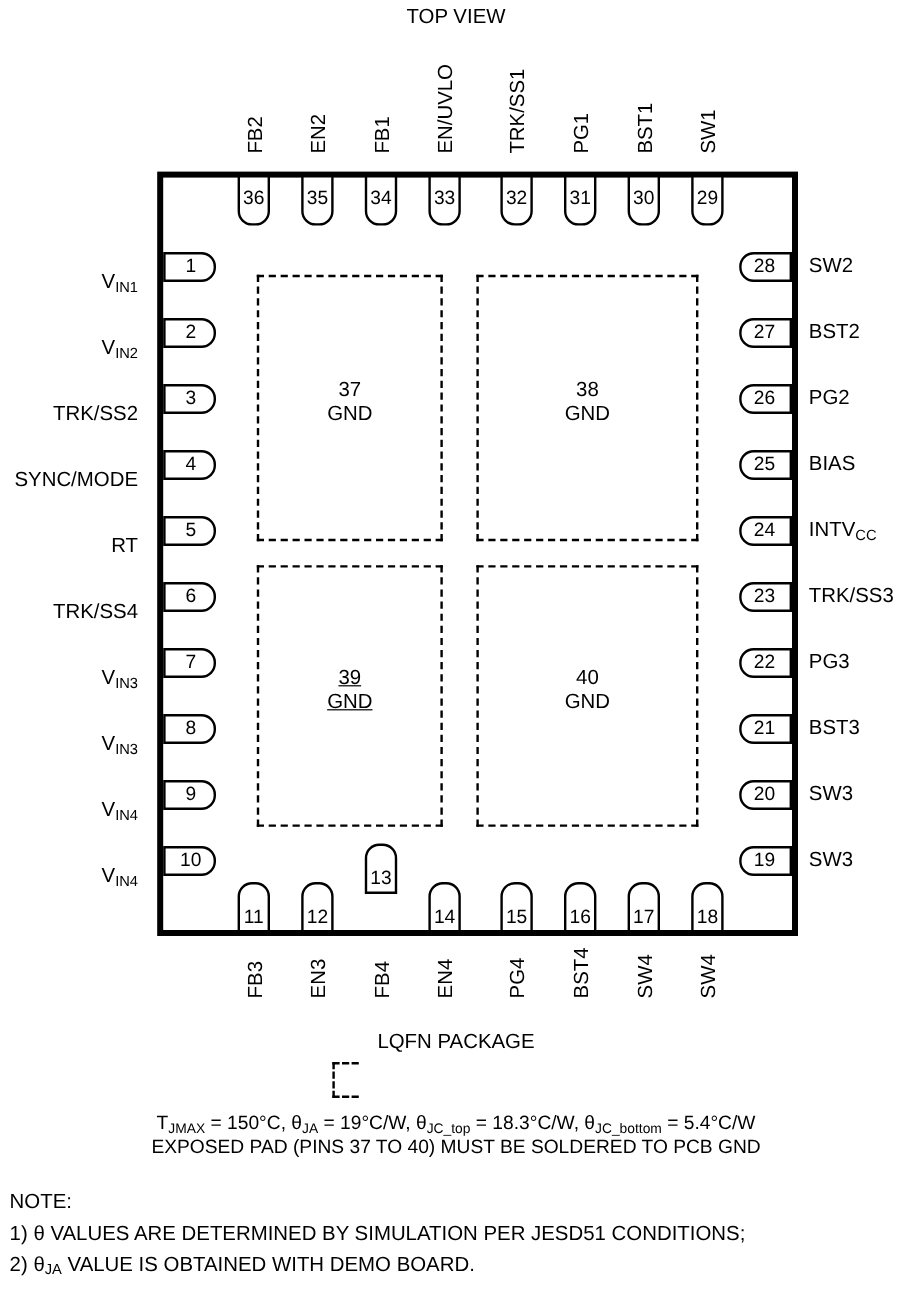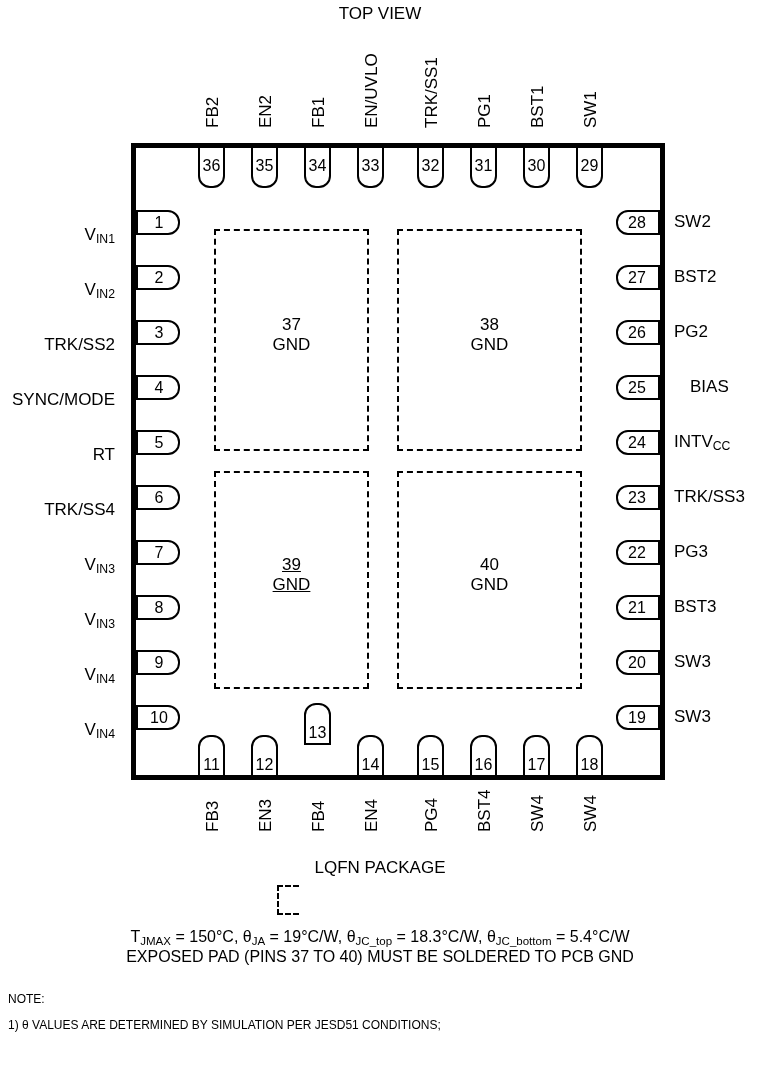--- a/index.html
+++ b/index.html
@@ -86,21 +86,21 @@
   }
   sub{font-size:0.72em;vertical-align:-0.25em;}
 
   
   .cap{position:absolute;left:380px;transform:translateX(-50%);white-space:nowrap;font-size:17px;}
   #cap-pkg{top:858px;}
   #cap-lead{top:882px;}
   #cap-thermal{top:928px;font-size:16px;}
   #cap-pad{top:948px;font-size:16px;}
 
-  .note{position:absolute;left:8px;font-size:12px;white-space:nowrap;}
+  .note{position:absolute;left:8px;font-size:17px;white-space:nowrap;}
   #note-title{top:992px;}
   #note-1{top:1018px;}
   #note-2{top:1044px;}
 </style>
 </head>
 <body>
 
 <div class="root">
 
   <div class="t center" id="top-view-title">TOP VIEW</div>
@@ -158,21 +158,21 @@
   <div class="pin h right" style="left:616px;top:210px;">28</div>
   <div class="plabel r" style="left:674px;top:213px;">SW2</div>
 
   <div class="pin h right" style="left:616px;top:265px;">27</div>
   <div class="plabel r" style="left:674px;top:268px;">BST2</div>
 
   <div class="pin h right" style="left:616px;top:320px;">26</div>
   <div class="plabel r" style="left:674px;top:323px;">PG2</div>
 
   <div class="pin h right" style="left:616px;top:375px;">25</div>
-  <div class="plabel r" style="left:674px;top:378px;margin-left:16px;">BIAS</div>
+  <div class="plabel r" style="left:674px;top:378px;">BIAS</div>
 
   <div class="pin h right" style="left:616px;top:430px;">24</div>
   <div class="plabel r" style="left:674px;top:433px;">INTV<sub>CC</sub></div>
 
   <div class="pin h right" style="left:616px;top:485px;">23</div>
   <div class="plabel r" style="left:674px;top:488px;">TRK/SS3</div>
 
   <div class="pin h right" style="left:616px;top:540px;">22</div>
   <div class="plabel r" style="left:674px;top:543px;">PG3</div>
 
@@ -233,14 +233,15 @@
   <div class="pin v bottom" style="left:576px;top:735px;">18</div>
   <div class="vlabel" style="left:582px;top:832px;">SW4</div>
 
   <div class="cap" id="cap-pkg">LQFN PACKAGE</div>
 
   <div class="cap" id="cap-thermal">T<sub>JMAX</sub> = 150°C, θ<sub>JA</sub> = 19°C/W, θ<sub>JC_top</sub> = 18.3°C/W, θ<sub>JC_bottom</sub> = 5.4°C/W</div>
   <div class="cap" id="cap-pad">EXPOSED PAD (PINS 37 TO 40) MUST BE SOLDERED TO PCB GND</div>
 
   <div class="note" id="note-title">NOTE:</div>
   <div class="note" id="note-1">1) θ VALUES ARE DETERMINED BY SIMULATION PER JESD51 CONDITIONS;</div>
+  <div class="note" id="note-2">2) θ<sub>JA</sub> VALUE IS OBTAINED WITH DEMO BOARD.</div>
 
 </div>
 
 </body></html>

